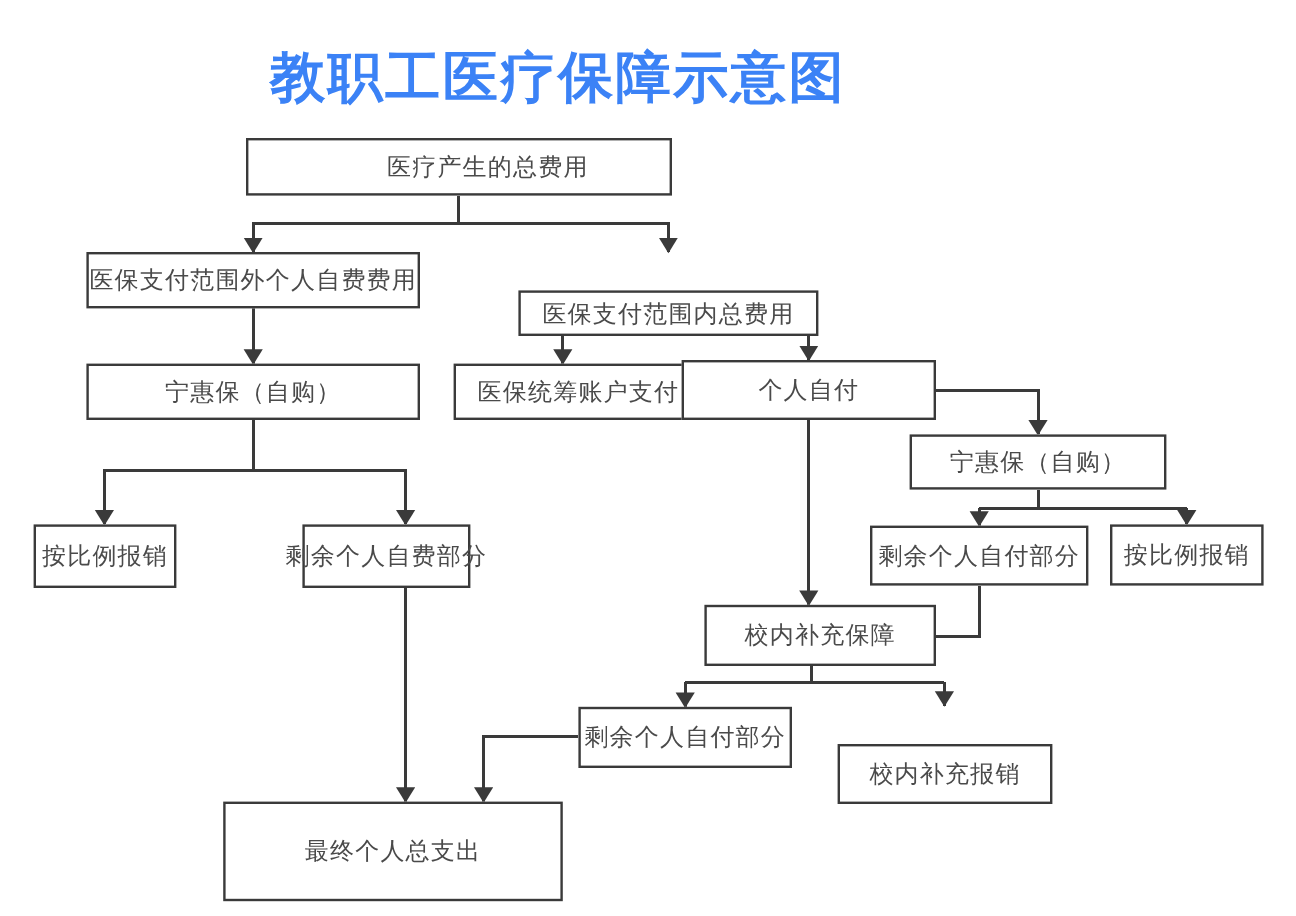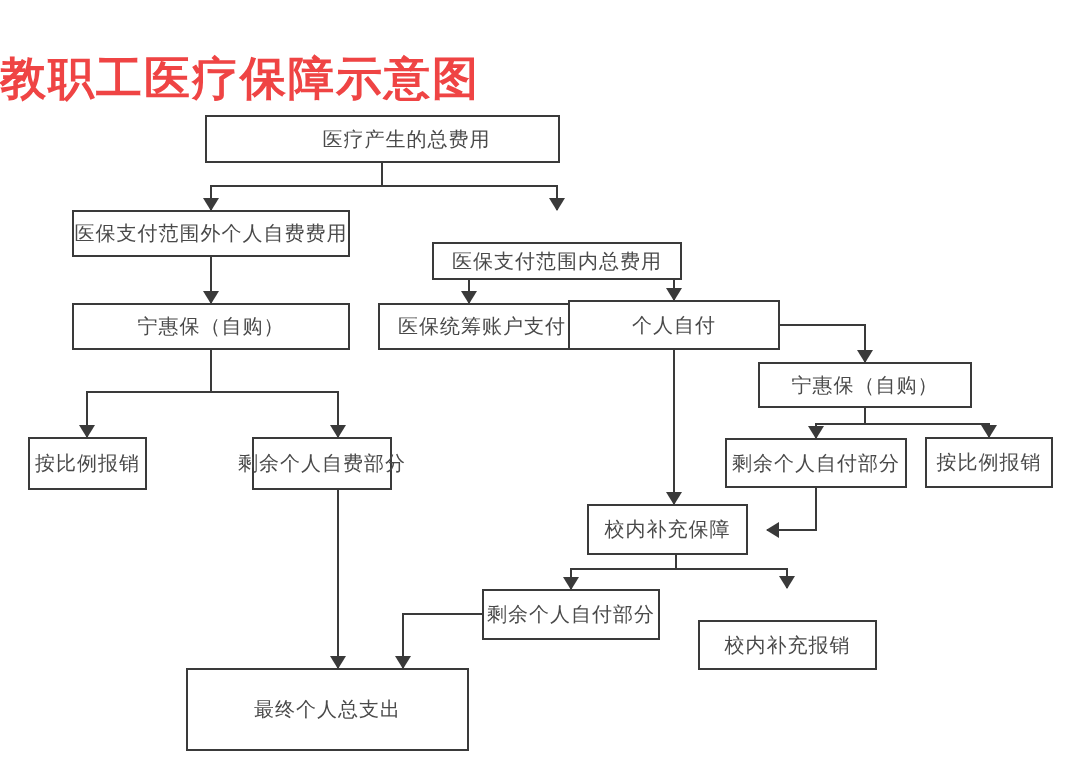--- a/index.html
+++ b/index.html
@@ -11,27 +11,27 @@
     position: relative;
     width: 1080px;
     height: 763px;
     background: #ffffff;
     overflow: hidden;
     font-family: "Liberation Sans", "DejaVu Sans", sans-serif;
   }
   .diagram-title {
     position: absolute;
     left: 0;
-    top: 48px;
+    top: 34px;
     width: 930px;
-    text-align: left;
+    text-align: center;
     font-size: 46px;
     font-weight: 800;
     letter-spacing: 2px;
-    color: #ef4444;
+    color: #3b82f6;
   }
   svg.wires {
     position: absolute;
     left: 0;
     top: 0;
     width: 1080px;
     height: 763px;
     pointer-events: none;
   }
   svg.wires path.ln {
@@ -119,21 +119,21 @@
   <div class="node" style="left:758px; top:362px; width:214px; height:46px;">宁惠保（自购）</div>
 
   <div class="node" style="left:28px; top:437px; width:119px; height:53px;">按比例报销</div>
 
   <div class="node" style="left:252px; top:437px; width:140px; height:53px;">剩余个人自费部分</div>
 
   <div class="node" style="left:725px; top:438px; width:182px; height:50px;">剩余个人自付部分</div>
 
   <div class="node" style="left:925px; top:437px; width:128px; height:51px;">按比例报销</div>
 
-  <div class="node" style="left:587px; top:504px; width:161px; height:51px;">校内补充保障</div>
+  <div class="node" style="left:587px; top:504px; width:193px; height:51px;">校内补充保障</div>
 
   <div class="node" style="left:482px; top:589px; width:178px; height:51px;">剩余个人自付部分</div>
 
   <div class="node" style="left:698px; top:620px; width:179px; height:50px;">校内补充报销</div>
 
   <div class="node" style="left:186px; top:668px; width:283px; height:83px;">最终个人总支出</div>
 
 </div>
 
 </body></html>

